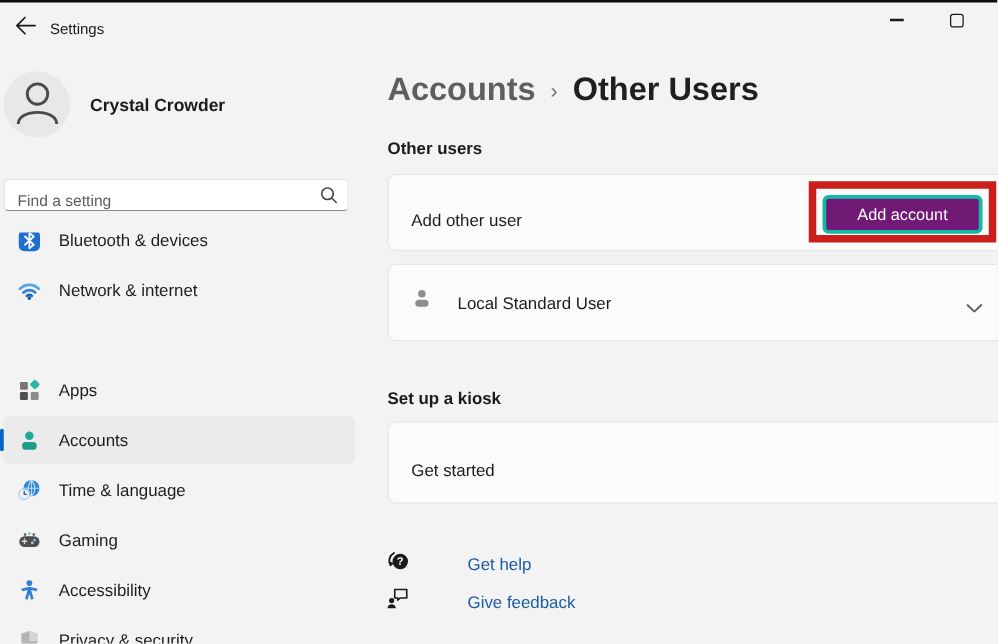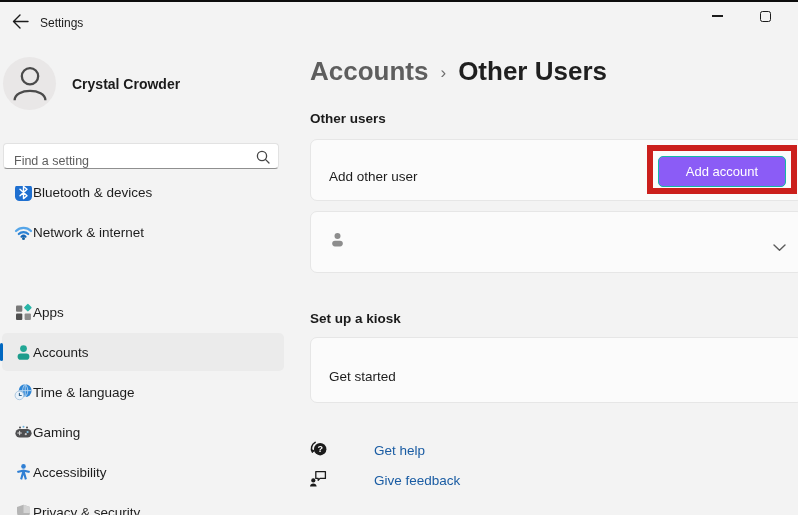--- a/index.html
+++ b/index.html
@@ -28,21 +28,21 @@
   .avatar { left:3px; top:57px; width:53px; height:53px; border-radius:50%; background:#e9e7e7; display:flex; align-items:center; justify-content:center; }
   .profile-name { left:72px; top:76px; font-size:14px; font-weight:bold; color:#1b1b1b; }
 
   
   .search-box { left:3px; top:143px; width:276px; height:26px; background:#ffffff; border:1px solid #e2e2e2; border-bottom-color:#8f8f8f; border-radius:4px; display:flex; align-items:flex-end; padding:0 8px 0 10px; }
   .search-box input { flex:1; border:none; outline:none; font-size:12.5px; color:#1b1b1b; background:transparent; font-family:inherit; }
   .search-box input::placeholder { color:#5e5e5e; opacity:1; }
 
   
   .nav-viewport { left:0; top:186px; width:290px; height:329px; overflow:hidden; }
-  .nav-item { position:absolute; left:2px; width:282px; height:38px; display:flex; align-items:center; padding-left:12px; border-radius:5px; font-size:13.5px; color:#1d1d1d; cursor:pointer; }
+  .nav-item { position:absolute; left:2px; width:282px; height:38px; display:flex; align-items:center; gap:14px; padding-left:12px; border-radius:5px; font-size:13.5px; color:#1d1d1d; cursor:pointer; }
   .nav-item.selected { background:#ebebeb; }
   .accent-pill { position:absolute; left:-2px; top:10px; width:3px; height:18px; border-radius:2px; background:#0067C0; }
   .nav-icon { width:19px; height:19px; flex:0 0 19px; display:flex; align-items:center; justify-content:center; }
 
   
   .breadcrumb { left:310px; top:56px; display:flex; align-items:center; gap:12px; }
   .crumb-parent { font-size:26px; font-weight:600; color:#5e5e5e; cursor:pointer; }
   .crumb-sep { font-size:17px; color:#6e6e6e; padding-top:3px; }
   .crumb-current { font-size:26px; font-weight:600; color:#1f1f1f; }
 
@@ -55,21 +55,21 @@
   .card-user { top:211px; height:62px; padding:0 18px; gap:20px; }
   .card-kiosk { top:337px; height:66px; padding:0 18px; }
   .row-label { font-size:13.5px; color:#1c1c1c;margin-top:12px; }
 
   .user-text .title { font-size:13.5px; color:#1c1c1c; line-height:17px; }
   .user-text .subtitle { font-size:12px; color:#606060; line-height:16px; }
   .chevron-wrap { position:absolute; left:462px; top:26px; cursor:pointer; }
 
   
   .highlight-box { left:647px; top:145px; width:150px; height:49px; border:6px solid #cb1f1c; z-index:5; pointer-events:none; }
-  .add-account-btn { left:658px; top:156px; width:128px; height:31px; background:#8b5cf6; border:1px solid #14b8a6; border-radius:5px; color:#ffffff; font-size:13px; display:flex; align-items:center; justify-content:center; cursor:pointer; z-index:4; font-family:inherit; }
+  .add-account-btn { left:658px; top:156px; width:128px; height:31px; background:#701a75; border:3px solid #14b8a6; border-radius:5px; color:#ffffff; font-size:13px; display:flex; align-items:center; justify-content:center; cursor:pointer; z-index:4; font-family:inherit; }
 
   
   .footer-row { display:flex; align-items:center; gap:15px; cursor:pointer; }
   .fr-help { left:309px; top:439px; }
   .fr-feedback { left:309px; top:469px; }
   .link-text { font-size:13.5px; color:#1a5ca3;margin-left:31px; }
 </style>
 </head>
 <body>
 
@@ -223,20 +223,21 @@
 <button class="abs add-account-btn">Add account</button>
 
 <div class="abs card card-user">
   <span>
     <svg width="17" height="19" viewBox="0 0 17 19">
         <circle cx="8.5" cy="5" r="3" fill="#8d8d8d"></circle>
         <rect x="3.2" y="9.8" width="10.6" height="5.6" rx="2.8" fill="#8d8d8d"></rect>
       </svg>
   </span>
   <span class="user-text">
+    <div class="title">Local Standard User</div>
   </span>
   <span class="chevron-wrap">
     <svg width="13" height="8" viewBox="0 0 13 8">
         <path d="M1 1 L6.5 6.3 L12 1" stroke="#5c5c5c" stroke-width="1.4" fill="none" stroke-linecap="round" stroke-linejoin="round"></path>
       </svg>
   </span>
 </div>
 
 <div class="abs section-heading h-kiosk">Set up a kiosk</div>
 

